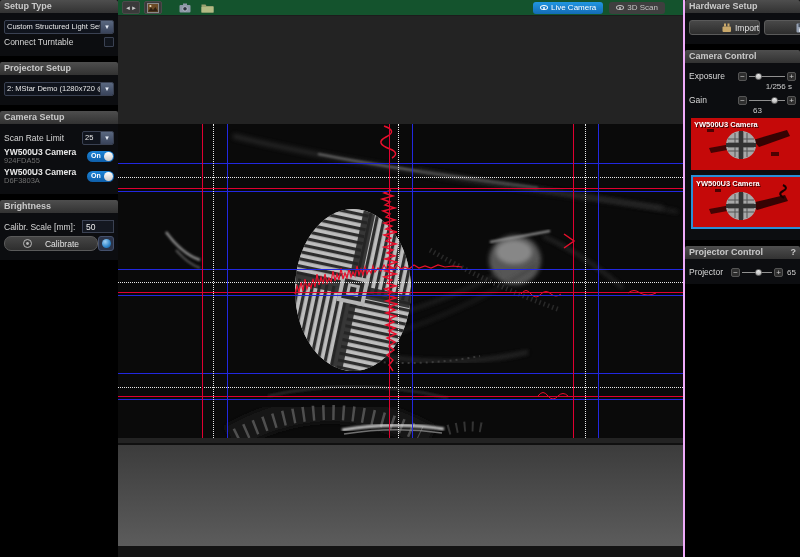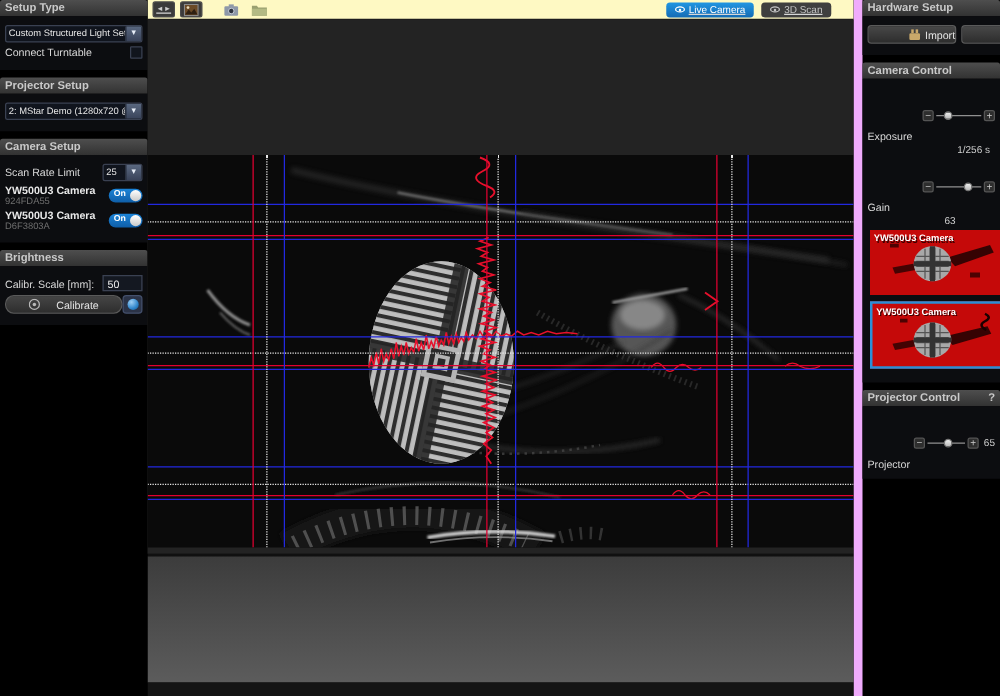--- a/index.html
+++ b/index.html
@@ -3,21 +3,21 @@
 <meta charset="utf-8">
 <style>
   * { margin:0; padding:0; box-sizing:border-box; }
   html,body { width:800px; height:557px; background:#000; overflow:hidden;
               font-family:"Liberation Sans", sans-serif; color:#d6d6d6; }
   #app { display:flex; width:800px; height:557px;justify-content:flex-end; }
 
   
   .panel { background:#000; position:relative; }
   #left-panel { width:118px; flex:0 0 118px; }
-  #right-panel { width:117px; flex:0 0 117px; border-left:7px solid #f0abfc; }
+  #right-panel { width:117px; flex:0 0 117px; border-left:2px solid #f0abfc; }
 
   .section-header { height:13px; background:linear-gradient(#4e4e4e,#323232);
     color:#c9c9c9; font-size:9px; font-weight:bold; line-height:13px;
     padding:0 4px; border-radius:2px 2px 0 0; display:flex; justify-content:space-between; }
   .section-body { background:#0c0d10; padding:4px 4px 6px 4px; margin-bottom:6px; }
 
   .row { display:flex; align-items:center; justify-content:space-between; margin:3px 0; }
   .lbl { font-size:8.5px; color:#d8d8d8; }
   .sub { font-size:7.5px; color:#6f6f6f; line-height:8px; }
   .cam-name { font-size:8.5px; font-weight:bold; color:#e8e8e8; line-height:9px; }
@@ -49,38 +49,38 @@
   .sq-btn { width:16px; height:15px; border-radius:3px; background:#2b3347;
     border:1px solid #44506c; display:flex; align-items:center; justify-content:center; }
   .sphere { width:9px; height:9px; border-radius:50%;
     background:radial-gradient(circle at 35% 30%, #9fd0f5, #2f86cc 60%, #135488); }
 
   
   .hw-btn { background:linear-gradient(#484848,#2d2d2d); border:1px solid #5a5a5a;
     border-radius:3px; color:#e4e4e4; font-size:8.5px; height:15px; flex:1;
     display:flex; align-items:center; justify-content:center; gap:3px;padding-left:31px; }
   .slider-row { display:flex; align-items:center; margin:4px 0 1px 0; }
-  .slider-row .lbl { flex:1;margin-top:33px; }
+  .slider-row .lbl { flex:1; }
   .sl-btn { width:9px; height:9px; background:#2e2e2e; border:1px solid #555;
     border-radius:2px; color:#ccc; font-size:8px; line-height:7px; text-align:center; flex:0 0 9px; }
   .track { position:relative; width:36px; height:9px; margin:0 2px; flex:0 0 36px; }
   .track::before { content:""; position:absolute; left:0; right:0; top:4px; height:1px; background:#909090; }
   .handle { position:absolute; top:1px; width:7px; height:7px; border-radius:50%;
     background:linear-gradient(#efefef,#b8b8b8); border:1px solid #777; }
   .pos-exposure { left:6px; } .pos-gain { left:22px; } .pos-brightness { left:13px; }
   .sl-value { font-size:8px; color:#cfcfcf; text-align:right; margin:0 4px 3px 0; }
   .thumb { position:relative; width:111px; height:52px; background:#c50909; margin:0 0 5px 2px; overflow:hidden; }
   .thumb.selected { height:54px; border:2px solid #2a8fd6; }
   .thumb .t-label { position:absolute; left:3px; top:2px; font-size:7.5px; font-weight:bold;
     color:#fff; text-shadow:1px 1px 0 #3a0000; }
 
   
   #main-area { width:565px; flex:0 0 565px; display:flex; flex-direction:column; }
-  #main-toolbar { height:16px; background:#fef9c3; border-bottom:1px solid #1c1c1c;
-    display:flex; align-items:center; padding:0 4px; gap:4px;text-decoration:underline; }
+  #main-toolbar { height:16px; background:#14532d; border-bottom:1px solid #1c1c1c;
+    display:flex; align-items:center; padding:0 4px; gap:4px; }
   .tb-btn { height:13px; min-width:15px; background:#3a3a3a; border:1px solid #4a4a4a;
     border-radius:2px; display:flex; align-items:center; justify-content:center;
     color:#ccc; font-size:6px; padding:0 2px; }
   .tb-btn.flat { background:transparent; border-color:transparent; }
   .pill { height:12px; border-radius:3px; font-size:8px; display:flex; align-items:center;
     gap:3px; padding:0 7px; }
   #live-camera-btn { background:linear-gradient(#2196e2,#146bb4); color:#fff; margin-left:auto; }
   #scan-btn { background:#3f3f3f; color:#c4c4c4; margin-right:14px; margin-left:2px; }
   .eye { width:8px; height:5px; border:1px solid currentColor; border-radius:50%; position:relative; }
   .eye::after { content:""; position:absolute; left:2px; top:0.5px; width:2px; height:2px;

